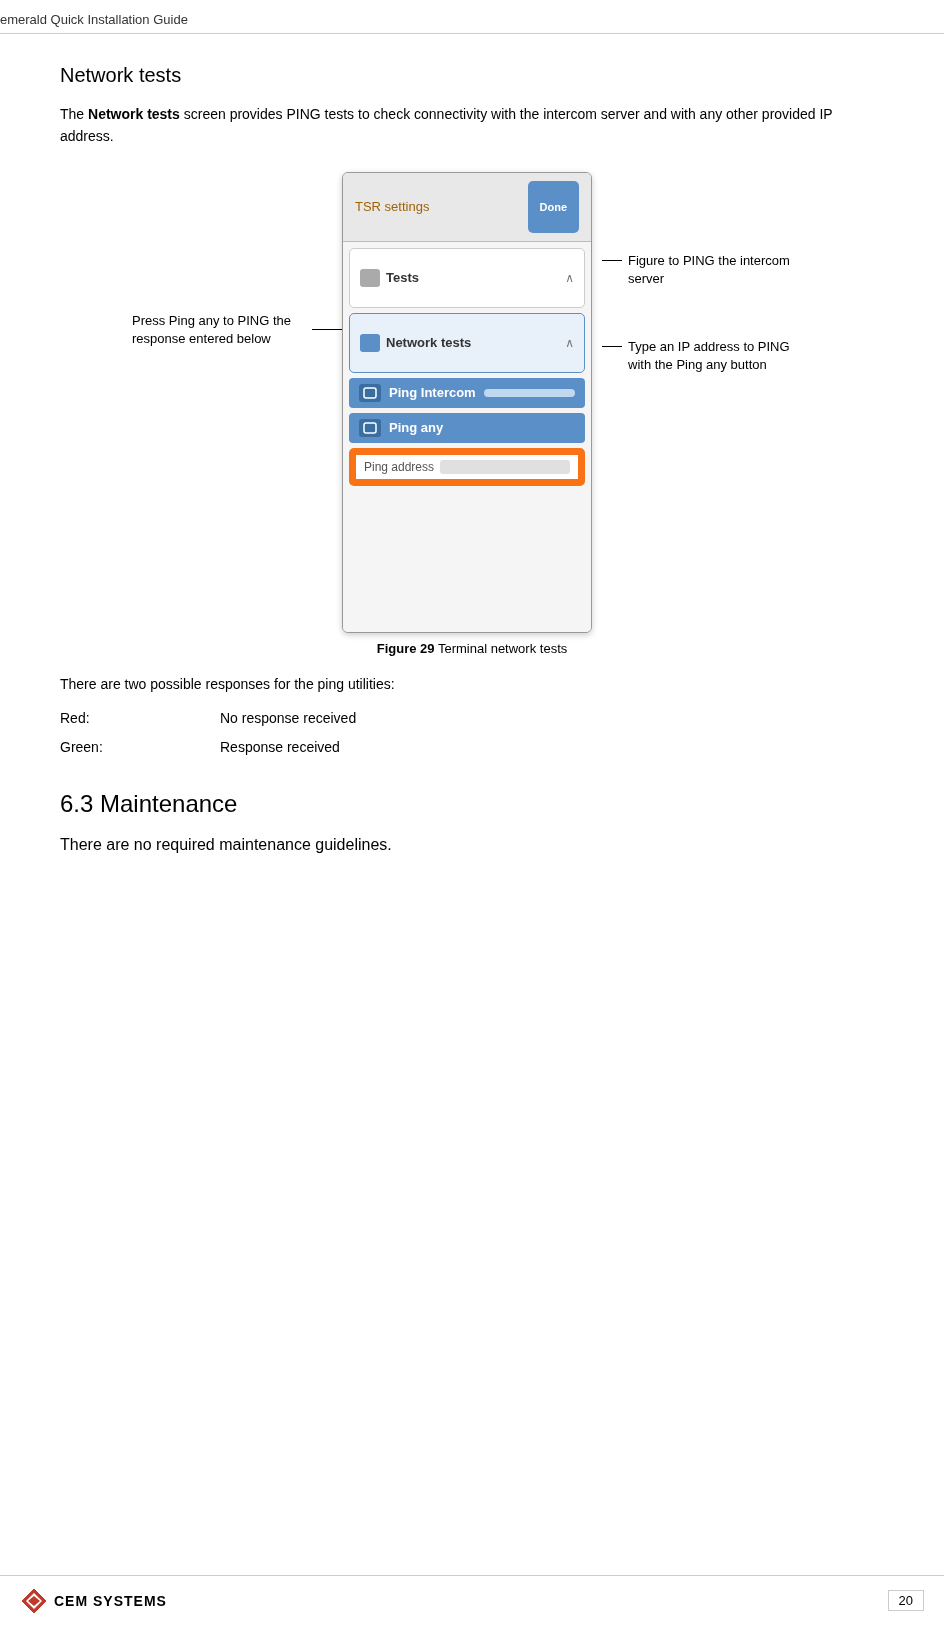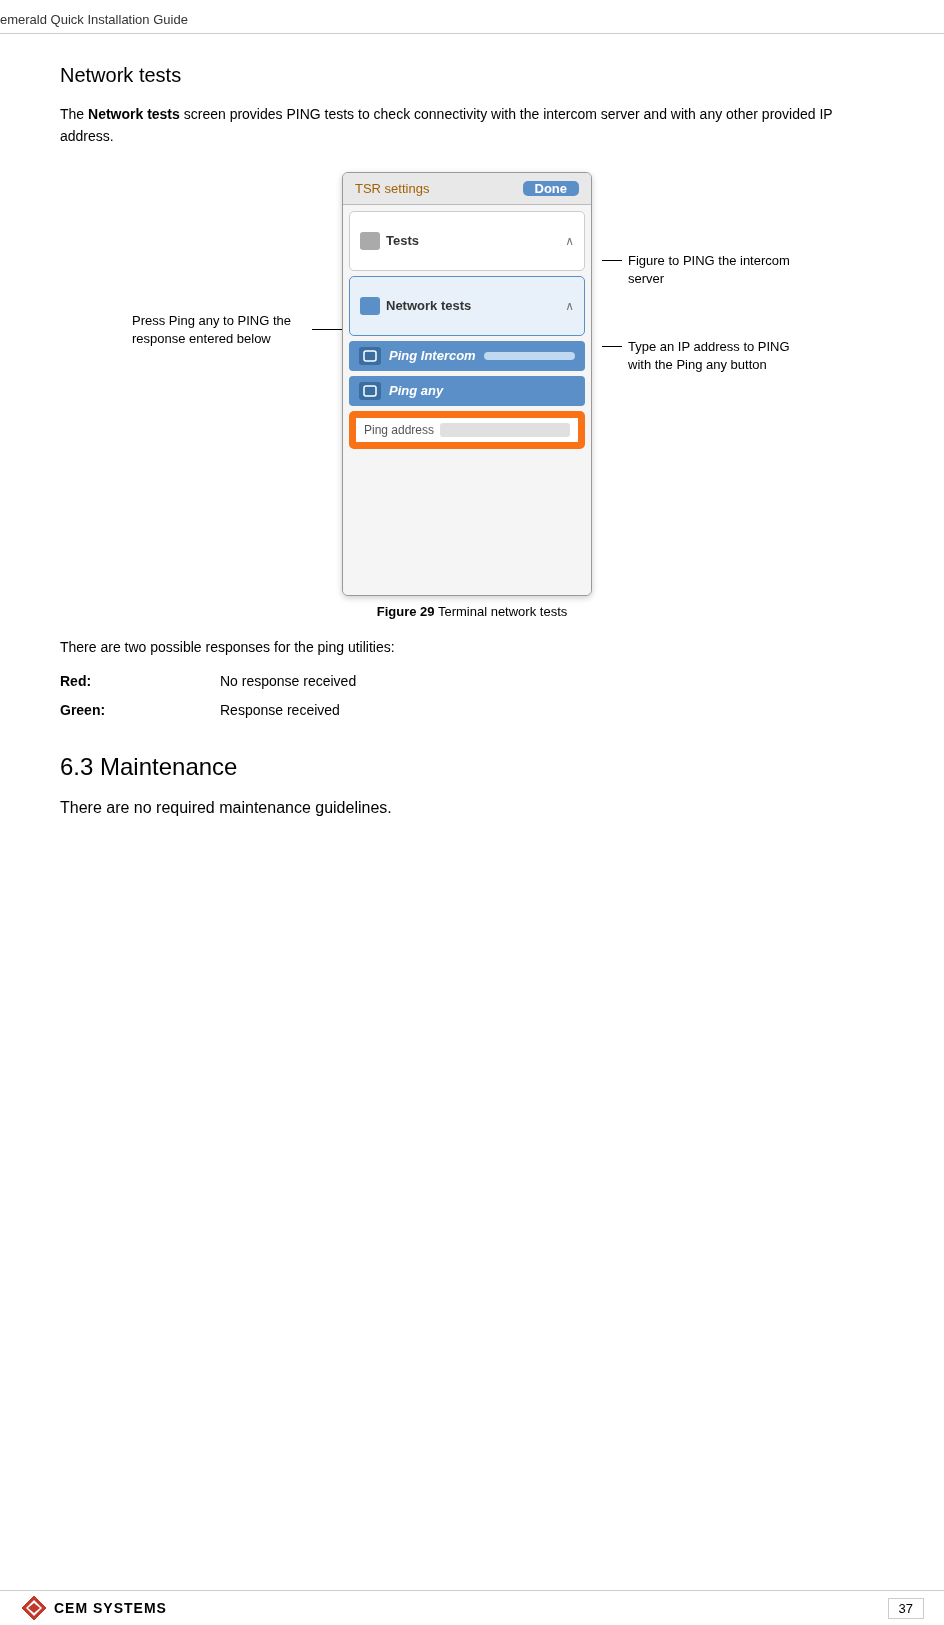--- a/index.html
+++ b/index.html
@@ -71,23 +71,23 @@
     }
 
     .phone-header-title {
       font-size: 13px;
       color: #a16207;
     }
 
     .phone-done-btn {
       background: #5b8fc7;
       color: #fff;
-      padding: 0 12px;
+      padding: 20px 12px;
       border-radius: 5px;
-      font-size: 13px;
+      font-size: 11px;
       font-weight: bold;
     }
 
     .phone-body {
       background: #f5f5f5;
       padding: 6px;
     }
 
     .phone-row {
       background: #fff;
@@ -119,21 +119,20 @@
     .ping-btn {
       display: flex;
       align-items: center;
       background: #5b8fc7;
       color: #fff;
       border-radius: 4px;
       padding: 6px 10px;
       margin-bottom: 5px;
       font-weight: bold;
       font-size: 13px;
-      font-style: italic;
     }
 
     .ping-btn .btn-icon {
       width: 22px;
       height: 18px;
       background: #3a6ea0;
       border-radius: 3px;
       margin-right: 8px;
       display: flex;
       align-items: center;
@@ -193,21 +192,21 @@
 
     .response-item {
       display: flex;
       margin-bottom: 8px;
       font-size: 14px;
       line-height: 1.5;
     }
 
     .response-label {
       width: 160px;
-      font-weight: bold;
+      font-weight: normal;
       color: #000;
     }
 
     .response-value {
       flex: 1;
     }
 
     
     .section-63 {
       margin-top: 32px;
@@ -223,21 +222,21 @@
       font-size: 16px;
       line-height: 1.6;
     }
 
     
     .page-footer {
       position: absolute;
       bottom: 0;
       left: 0;
       right: 0;
-      height: 35px;
+      height: 50px;
       border-top: 1px solid #ccc;
       display: flex;
       align-items: center;
       justify-content: space-between;
       padding: 0 20px;
     }
 
     .footer-logo {
       display: flex;
       align-items: center;
@@ -392,14 +391,14 @@
 <div class="page-footer">
   <div class="footer-logo">
 
     <svg class="footer-logo-diamond" width="28" height="28" viewBox="0 0 28 28">
       <polygon points="14,2 26,14 14,26 2,14" fill="#c0392b" stroke="#c0392b"></polygon>
       <polygon points="14,6 22,14 14,22 6,14" fill="#fff"></polygon>
       <polygon points="14,9 20,14 14,19 8,14" fill="#c0392b"></polygon>
     </svg>
     <span class="footer-logo-text">CEM SYSTEMS</span>
   </div>
-  <div class="footer-page-number">37</div>
+  <div class="footer-page-number">20</div>
 </div>
 
 </body></html>

